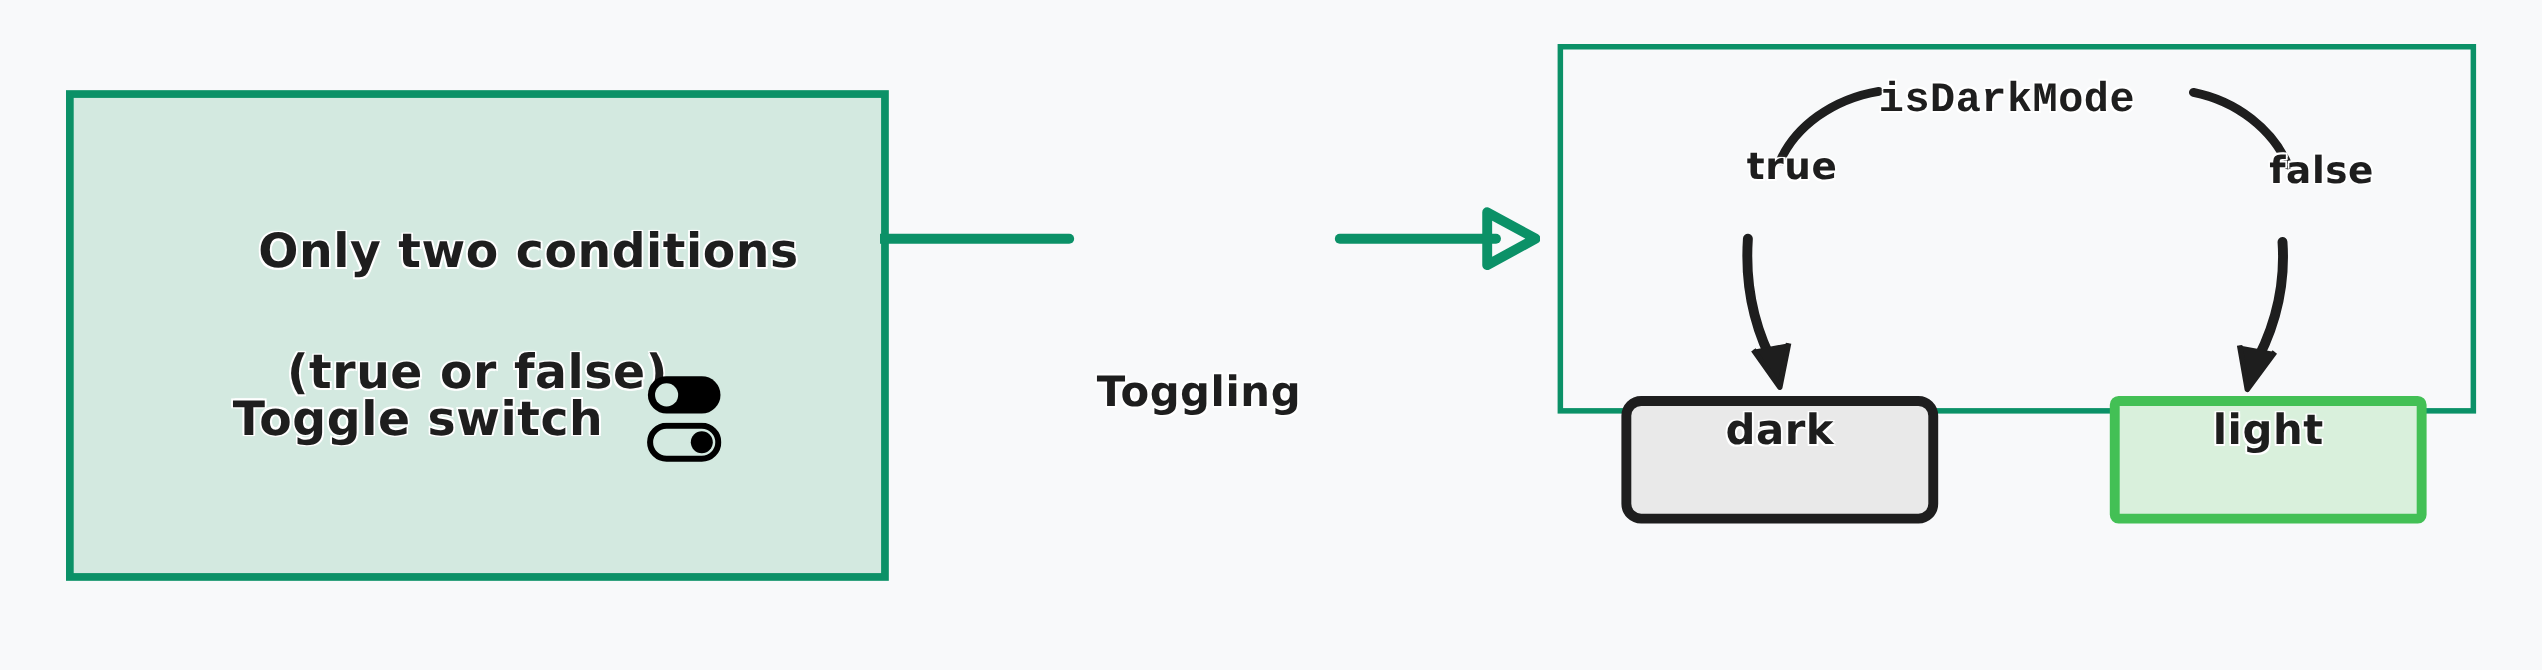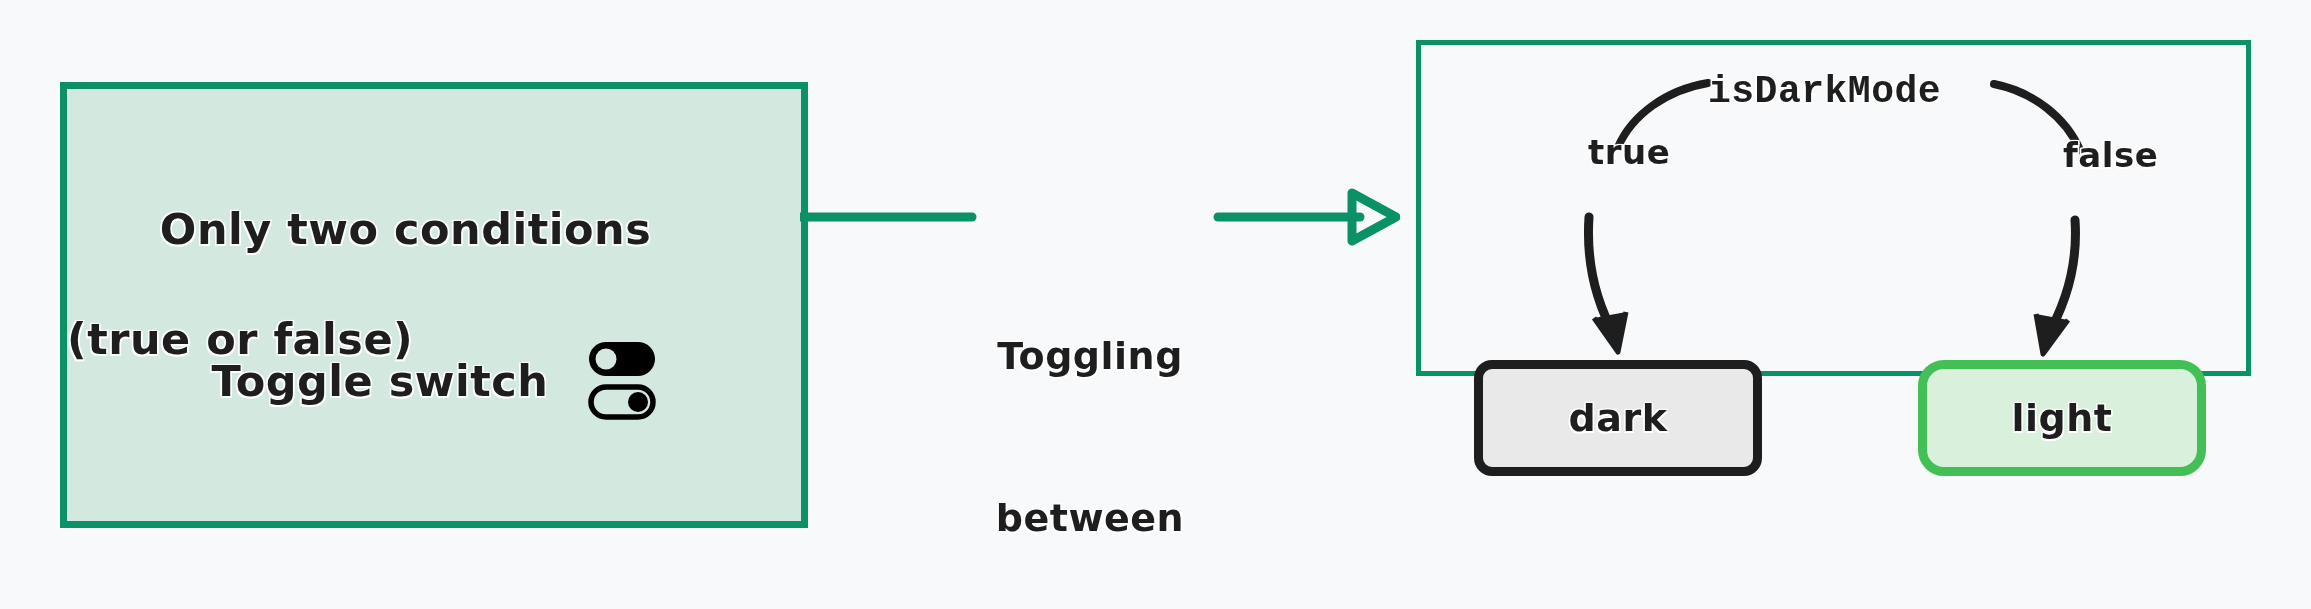--- a/index.html
+++ b/index.html
@@ -47,21 +47,21 @@
     background: #d3e9e0;
     border: 7px solid #0b9167;
     box-sizing: border-box;
   }
 
   #left-heading {
     position: absolute;
     left: 0;
     top: 58px;
     width: 100%;
-    text-align: left;
+    text-align: center;
     font-size: 43px;
     line-height: 1.28;
   }
   #left-heading .ln2 { display: block; }
 
   #toggle-row {
     position: absolute;
     left: 0;
     top: 252px;
     width: 100%;
@@ -125,21 +125,20 @@
     font-size: 38px;
   }
   #var-isdarkmode { left: 1708px; top: 70px; font-family: Liberation Mono, monospace; }
   #label-true     { left: 1588px; top: 132px; font-size: 34px; }
   #label-false    { left: 2043px; top: 135px; font-size: 34px; margin-left: 20px; }
 
   
   .mode-box {
     position: absolute;
     display: flex;
-    align-items: center;
     justify-content: center;
     box-sizing: border-box;
   }
   .mode-box .mode-label {
     font-size: 38px;
   }
 
   #box-dark {
     left: 1474px;
     top: 360px;
@@ -149,21 +148,21 @@
     border: 9px solid #1e1e1e;
     border-radius: 18px;
   }
   #box-light {
     left: 1918px;
     top: 360px;
     width: 288px;
     height: 116px;
     background: #d9f0dc;
     border: 9px solid #43c055;
-    border-radius: 26px;
+    border-radius: 8px;
   }
 </style>
 </head>
 <body>
 
 <div id="canvas">
 
   <div id="left-panel">
 
     <div id="left-heading" class="hand">
@@ -193,21 +192,20 @@
 
     <line x1="0" y1="67" x2="172" y2="67" stroke="#0b9167" stroke-width="9" stroke-linecap="round"></line>
 
     <line x1="418" y1="67" x2="560" y2="67" stroke="#0b9167" stroke-width="9" stroke-linecap="round"></line>
 
     <path d="M 552 43 L 596 67 L 552 91 Z" fill="none" stroke="#0b9167" stroke-width="9" stroke-linejoin="round"></path>
   </svg>
 
   <div id="connector-label" class="hand">
     <span>Toggling</span>
-    <span>between</span>
     
   </div>
 
   <div id="right-panel"></div>
 
   <svg id="branch-svg" viewBox="0 0 835 340">
 
     <path d="M 292 43 C 250 50 216 75 202 107" fill="none" stroke="#1e1e1e" stroke-width="8" stroke-linecap="round"></path>
 
     <path d="M 173 177 C 170 222 180 262 199 296" fill="none" stroke="#1e1e1e" stroke-width="9" stroke-linecap="round"></path>

